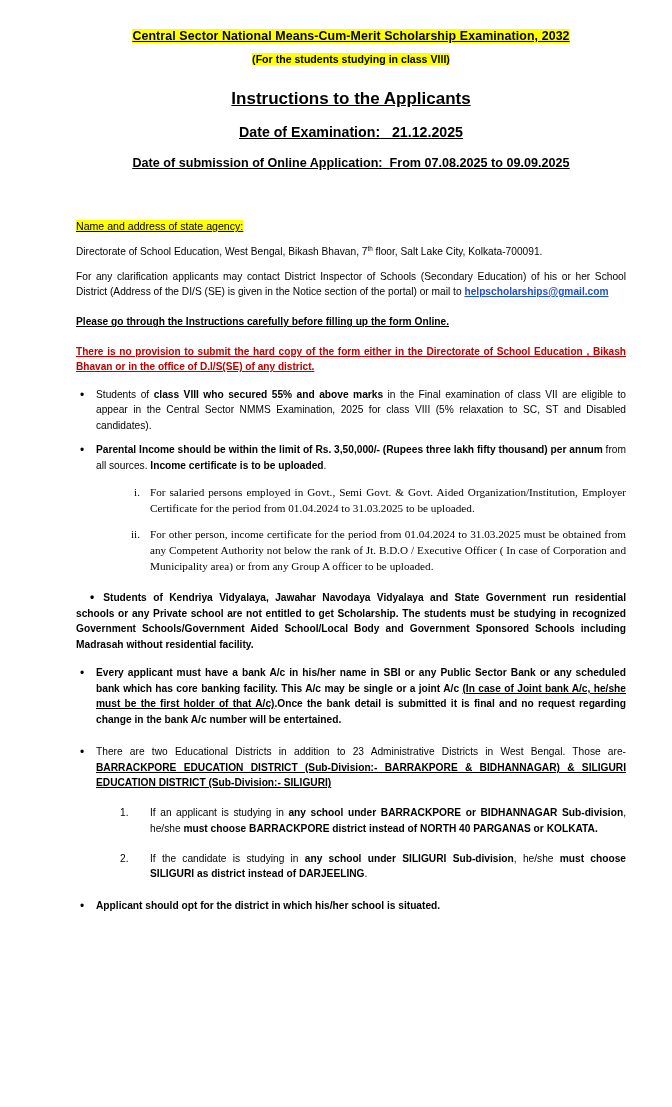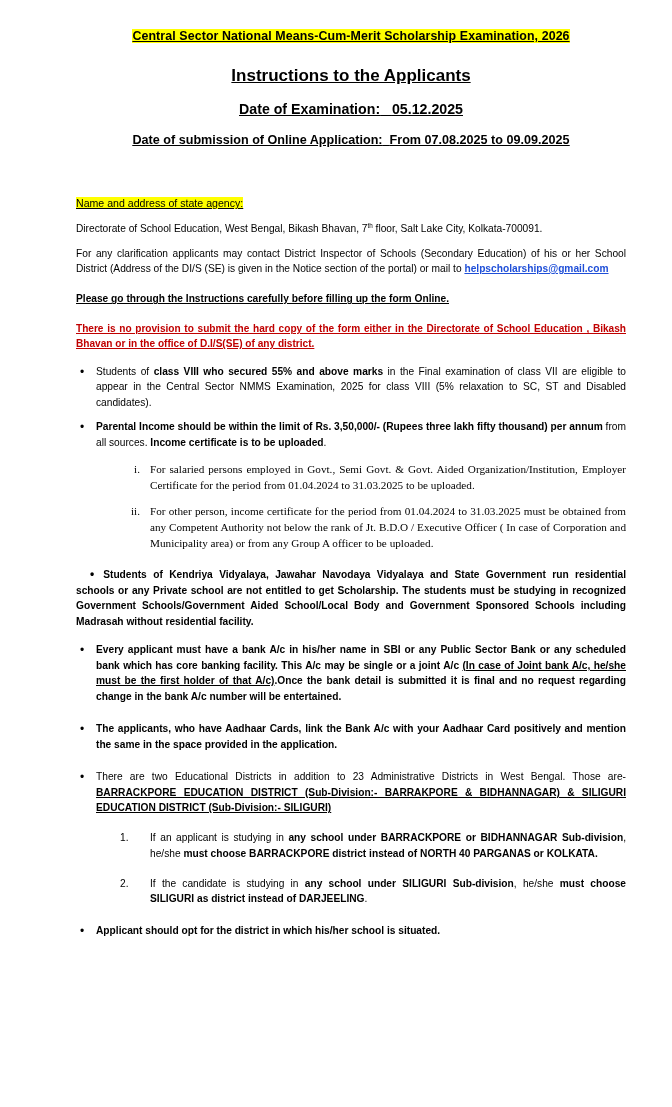--- a/index.html
+++ b/index.html
@@ -161,30 +161,33 @@
     width:20px;
     text-align:left;
   }
 </style>
 </head>
 <body>
 
 <div class="page">
 
   <div class="title-wrap">
-    <span class="doc-title">Central Sector  National Means-Cum-Merit Scholarship Examination, 2026</span>
-  </div>
-
+    <span class="doc-title">Central Sector  National Means-Cum-Merit Scholarship Examination, 2032</span>
+  </div>
+
+  <div class="sub-wrap">
+    <span class="doc-subtitle">(For the students studying in class VIII)</span>
+  </div>
 
   <div class="instr-head">
     <span>Instructions to the Applicants</span>
   </div>
 
   <div class="exam-date">
-    <span><span>Date of Examination:</span>&nbsp;&nbsp; <span>05.12.2025</span></span>
+    <span><span>Date of Examination:</span>&nbsp;&nbsp; <span>21.12.2025</span></span>
   </div>
 
   <div class="submit-date">
     <span><span>Date of submission of Online Application:</span>&nbsp; <span>From 07.08.2025 to 09.09.2025</span></span>
   </div>
 
   <div class="sec-head agency">
     <span>Name and address of state agency:</span>
   </div>
 
@@ -202,21 +205,20 @@
   <p class="bl"><span class="b">Parental Income should be within the limit of Rs. 3,50,000/- (Rupees three lakh fifty thousand) per annum</span><span> from all sources. </span><span class="b">Income certificate is to be uploaded</span><span>.</span></p>
 
   <p class="roman r1"><span class="num">i.</span><span>For salaried persons employed in Govt., Semi Govt. &amp; Govt. Aided Organization/Institution, Employer Certificate for the period from 01.04.2024 to 31.03.2025 to be uploaded.</span></p>
 
   <p class="roman r2"><span class="num">ii.</span><span>For  other person, income certificate for the period from 01.04.2024 to 31.03.2025 must be obtained  from any Competent Authority not below the rank of Jt. B.D.O / Executive Officer  ( In case of Corporation and Municipality area)  or from  any Group A officer to be uploaded.</span></p>
 
   <p class="bl-flow"><span class="dot">•</span><span>Students of Kendriya Vidyalaya, Jawahar Navodaya Vidyalaya and State Government run residential schools or any Private school are not entitled to get Scholarship. The students must be studying in recognized Government Schools/Government Aided School/Local Body and Government Sponsored Schools including Madrasah without residential facility.</span></p>
 
   <p class="bl" style="margin-top:13px;"><span class="b">Every applicant must have a bank A/c in his/her name in SBI or any Public Sector Bank or any scheduled bank which has core banking facility. This A/c may be single or a joint A/c </span><span class="b u">(In case of Joint bank A/c, he/she must be the first holder of that A/c)</span><span class="b">.Once the bank detail is submitted it is final and no request regarding change in the bank A/c number will be entertained.</span></p>
 
-  <p class="bl" style="margin-top:17px;"><span class="b">The applicants, who have Aadhaar Cards, link the Bank A/c with your Aadhaar Card positively and mention the same in the space provided in the application.</span></p>
 
   <p class="bl" style="margin-top:17px;"><span>There are two Educational Districts in addition to 23 Administrative Districts in West Bengal. Those are-</span><span class="b u">BARRACKPORE EDUCATION DISTRICT (Sub-Division:- BARRAKPORE &amp; BIDHANNAGAR) &amp; SILIGURI EDUCATION DISTRICT (Sub-Division:- SILIGURI)</span></p>
 
   <p class="dec"><span class="num">1.</span><span>If an applicant is studying in </span><span class="b">any school under BARRACKPORE or BIDHANNAGAR Sub-division</span><span>, he/she </span><span class="b">must choose BARRACKPORE district instead of NORTH 40 PARGANAS or KOLKATA.</span></p>
 
   <p class="dec"><span class="num">2.</span><span>If the candidate is studying in </span><span class="b">any school under SILIGURI Sub-division</span><span>, he/she </span><span class="b">must choose SILIGURI as district instead of DARJEELING</span><span>.</span></p>
 
   <p class="bl" style="margin-top:16px;"><span class="b">Applicant should opt for the district in which his/her school is situated.</span></p>
 
 </div>

